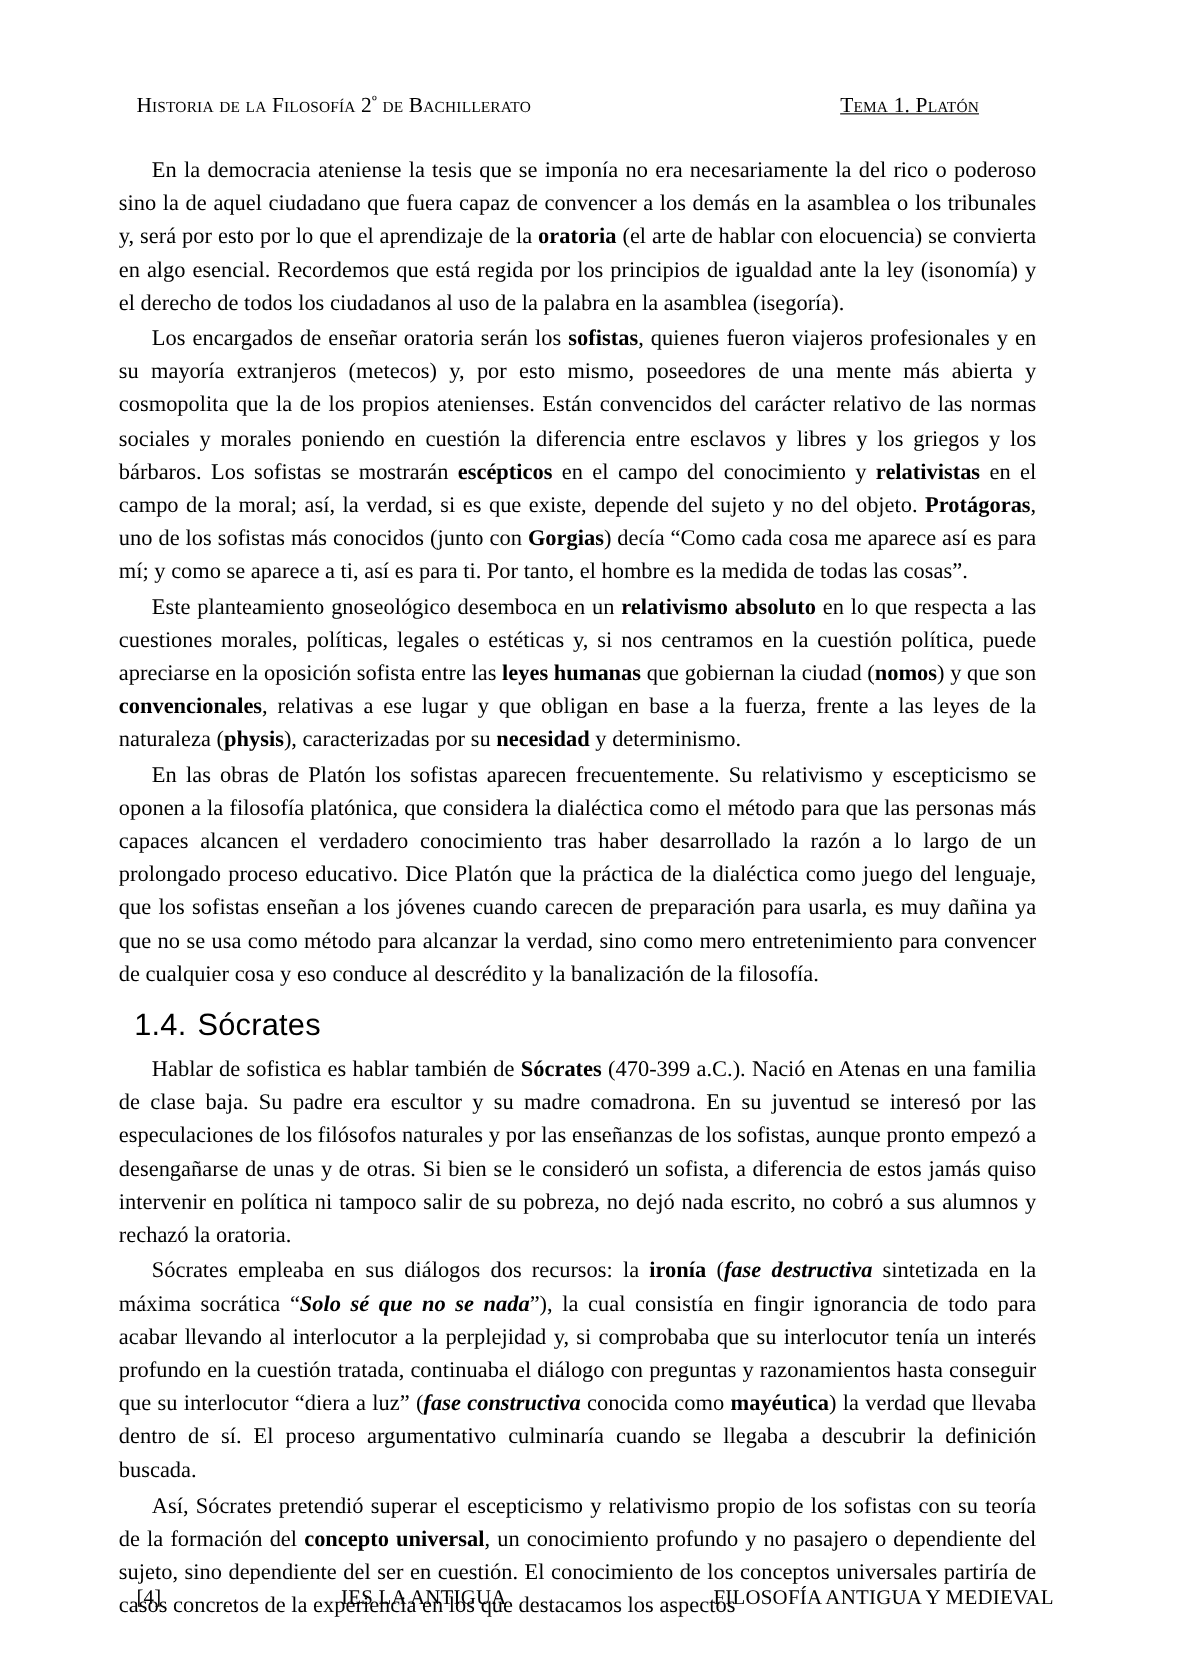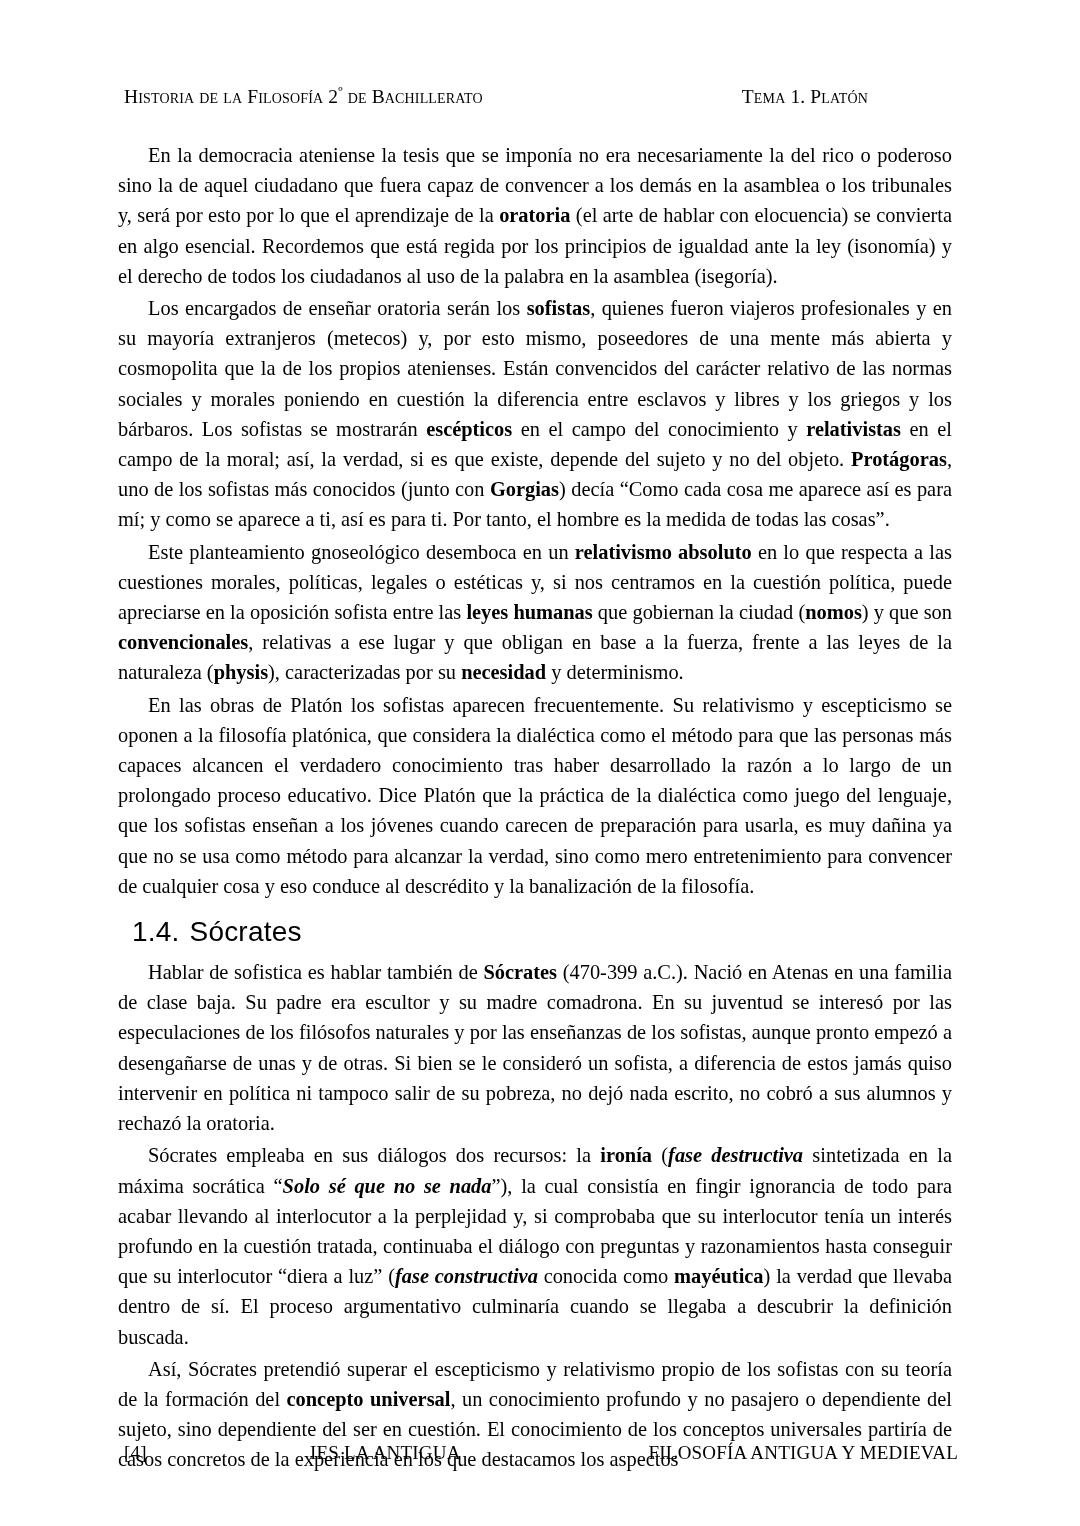--- a/index.html
+++ b/index.html
@@ -32,32 +32,33 @@
     width: 834px;
     display: flex;
     justify-content: space-between;
     align-items: baseline;
     font-variant: small-caps;
     font-size: 19.5px;
     letter-spacing: 0.15px;
     white-space: nowrap;
   }
   .running-header .hdr-right {
-    margin-right: 90px;
+    margin-right: 68px;
+    text-decoration: underline;
   }
   .ord {
     font-size: 0.72em;
     vertical-align: 0.42em;
     font-variant: normal;
   }
 
   
   .content {
     position: absolute;
-    left: 118px;
+    left: 108px;
     top: 140px;
     width: 834px;
   }
 
   p.para {
     margin: 0 0 2px 0;
     text-align: justify;
     text-justify: inter-word;
     font-size: 20.4px;
     line-height: 30.2px;

